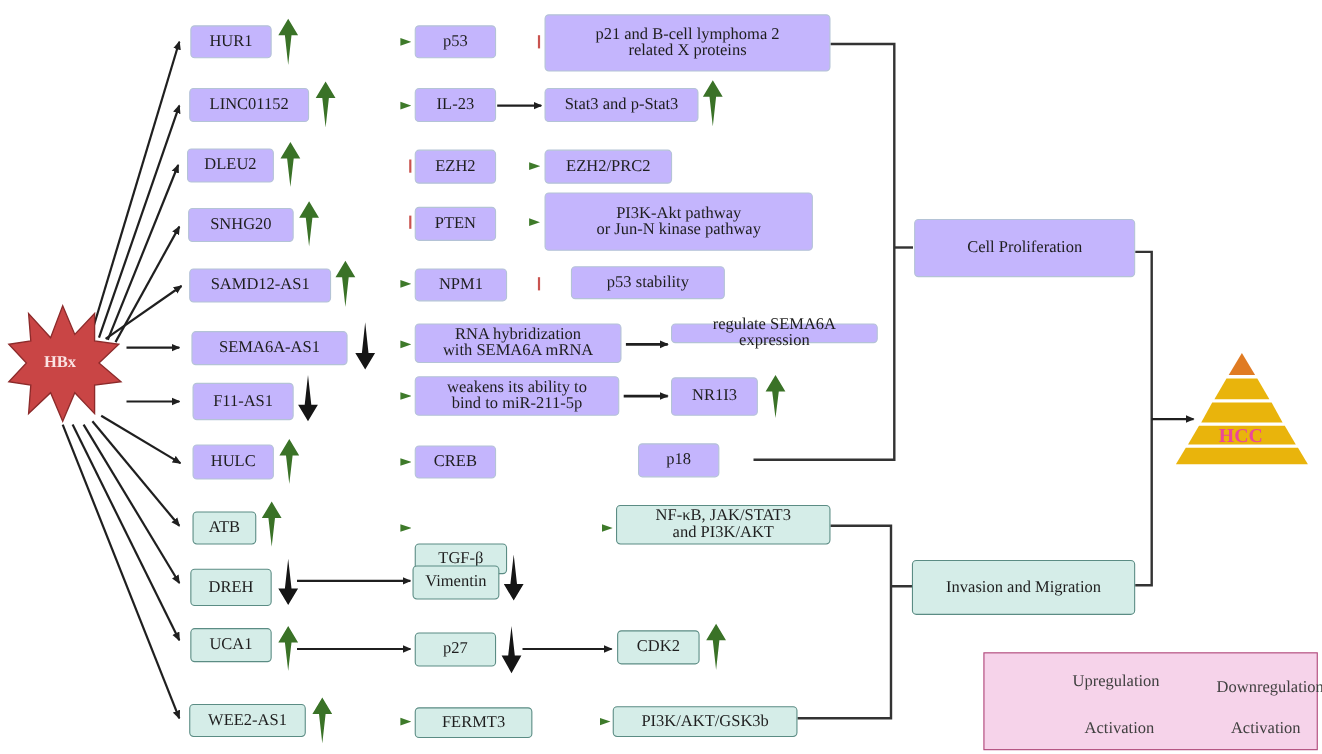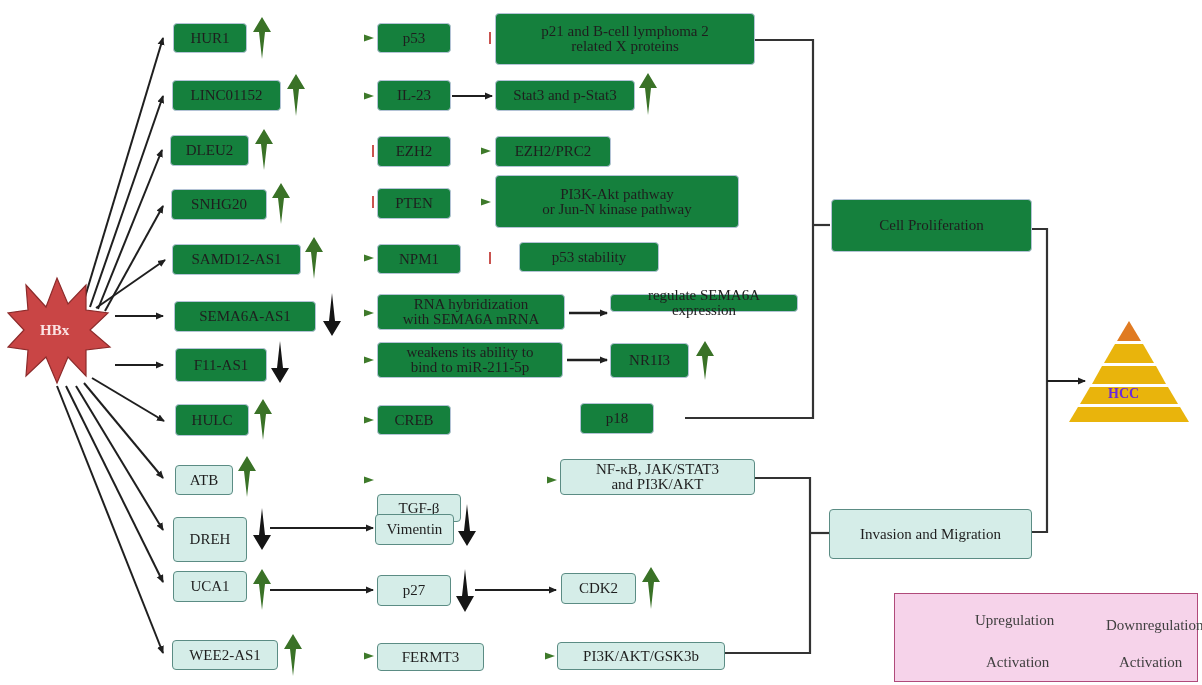--- a/index.html
+++ b/index.html
@@ -2,27 +2,27 @@
 <html><head>
 <meta charset="utf-8">
 <style>
   html, body { margin: 0; padding: 0; background: #ffffff; }
   #canvas { position: relative; width: 1202px; height: 685px; overflow: hidden; background: #ffffff;
     font-family: "Liberation Serif", "DejaVu Serif", serif; color: #222; }
   #lines { position: absolute; left: 0; top: 0; width: 1202px; height: 685px; }
   .box { position: absolute; box-sizing: border-box; border-radius: 4px;
     display: flex; align-items: center; justify-content: center; text-align: center;
     font-size: 15px; line-height: 15px; color: #1e1e1e; }
-  .blue { background: #15803d; border: 1.5px solid #b4c3d6; }
+  .blue { background: #c4b5fd; border: 1.5px solid #b4c3d6; }
   .teal { background: #d5ede8; border: 1.5px solid #5b8c84; }
   .legend { position: absolute; left: 894px; top: 593px; width: 304px; height: 89px;
     background: #f6d3ea; border: 1.5px solid #b04a7a; box-sizing: border-box; }
   .lg-text { position: absolute; font-size: 15px; color: #404040; margin-left: 32px; }
   .hbx-label { position: absolute; font-size: 15px; font-weight: bold; color: #fbe3e3; }
-  .hcc-label { position: absolute; font-size: 14px; font-weight: bold; color: #6d28d9; }
+  .hcc-label { position: absolute; font-size: 18px; font-weight: bold; color: #ec4899; }
 </style>
 </head>
 <body>
 
 <div id="canvas">
 
   <svg id="lines" viewBox="0 0 1202 685">
     <defs>
       <marker id="ah-black" markerWidth="8" markerHeight="8" refX="7" refY="4" orient="auto" markerUnits="userSpaceOnUse">
         <path d="M0,0.5 L8,4 L0,7.5 Z" fill="#1f1f1f"></path>
@@ -154,21 +154,21 @@
 
   <div class="box blue" style="left:173px; top:23px; width:74px; height:30px;">HUR1</div>
   <div class="box blue" style="left:172px; top:80px; width:109px; height:31px;">LINC01152</div>
   <div class="box blue" style="left:170px; top:135px; width:79px; height:31px;">DLEU2</div>
   <div class="box blue" style="left:171px; top:189px; width:96px; height:31px;">SNHG20</div>
   <div class="box blue" style="left:172px; top:244px; width:129px; height:31px;">SAMD12-AS1</div>
   <div class="box blue" style="left:174px; top:301px; width:142px; height:31px;">SEMA6A-AS1</div>
   <div class="box blue" style="left:175px; top:348px; width:92px; height:34px;">F11-AS1</div>
   <div class="box blue" style="left:175px; top:404px; width:74px; height:32px;">HULC</div>
   <div class="box teal" style="left:175px; top:465px; width:58px; height:30px;">ATB</div>
-  <div class="box teal" style="left:173px; top:517px; width:74px; height:45px;">DREH</div>
+  <div class="box teal" style="left:173px; top:517px; width:74px; height:34px;">DREH</div>
   <div class="box teal" style="left:173px; top:571px; width:74px; height:31px;">UCA1</div>
   <div class="box teal" style="left:172px; top:640px; width:106px; height:30px;">WEE2-AS1</div>
 
   <div class="box blue" style="left:377px; top:23px; width:74px; height:30px;">p53</div>
   <div class="box blue" style="left:377px; top:80px; width:74px; height:31px;">IL-23</div>
   <div class="box blue" style="left:377px; top:136px; width:74px; height:31px;">EZH2</div>
   <div class="box blue" style="left:377px; top:188px; width:74px; height:31px;">PTEN</div>
   <div class="box blue" style="left:377px; top:244px; width:84px; height:30px;">NPM1</div>
 
   <div class="box blue" style="left:377px; top:294px; width:188px; height:36px; flex-direction:column;">

